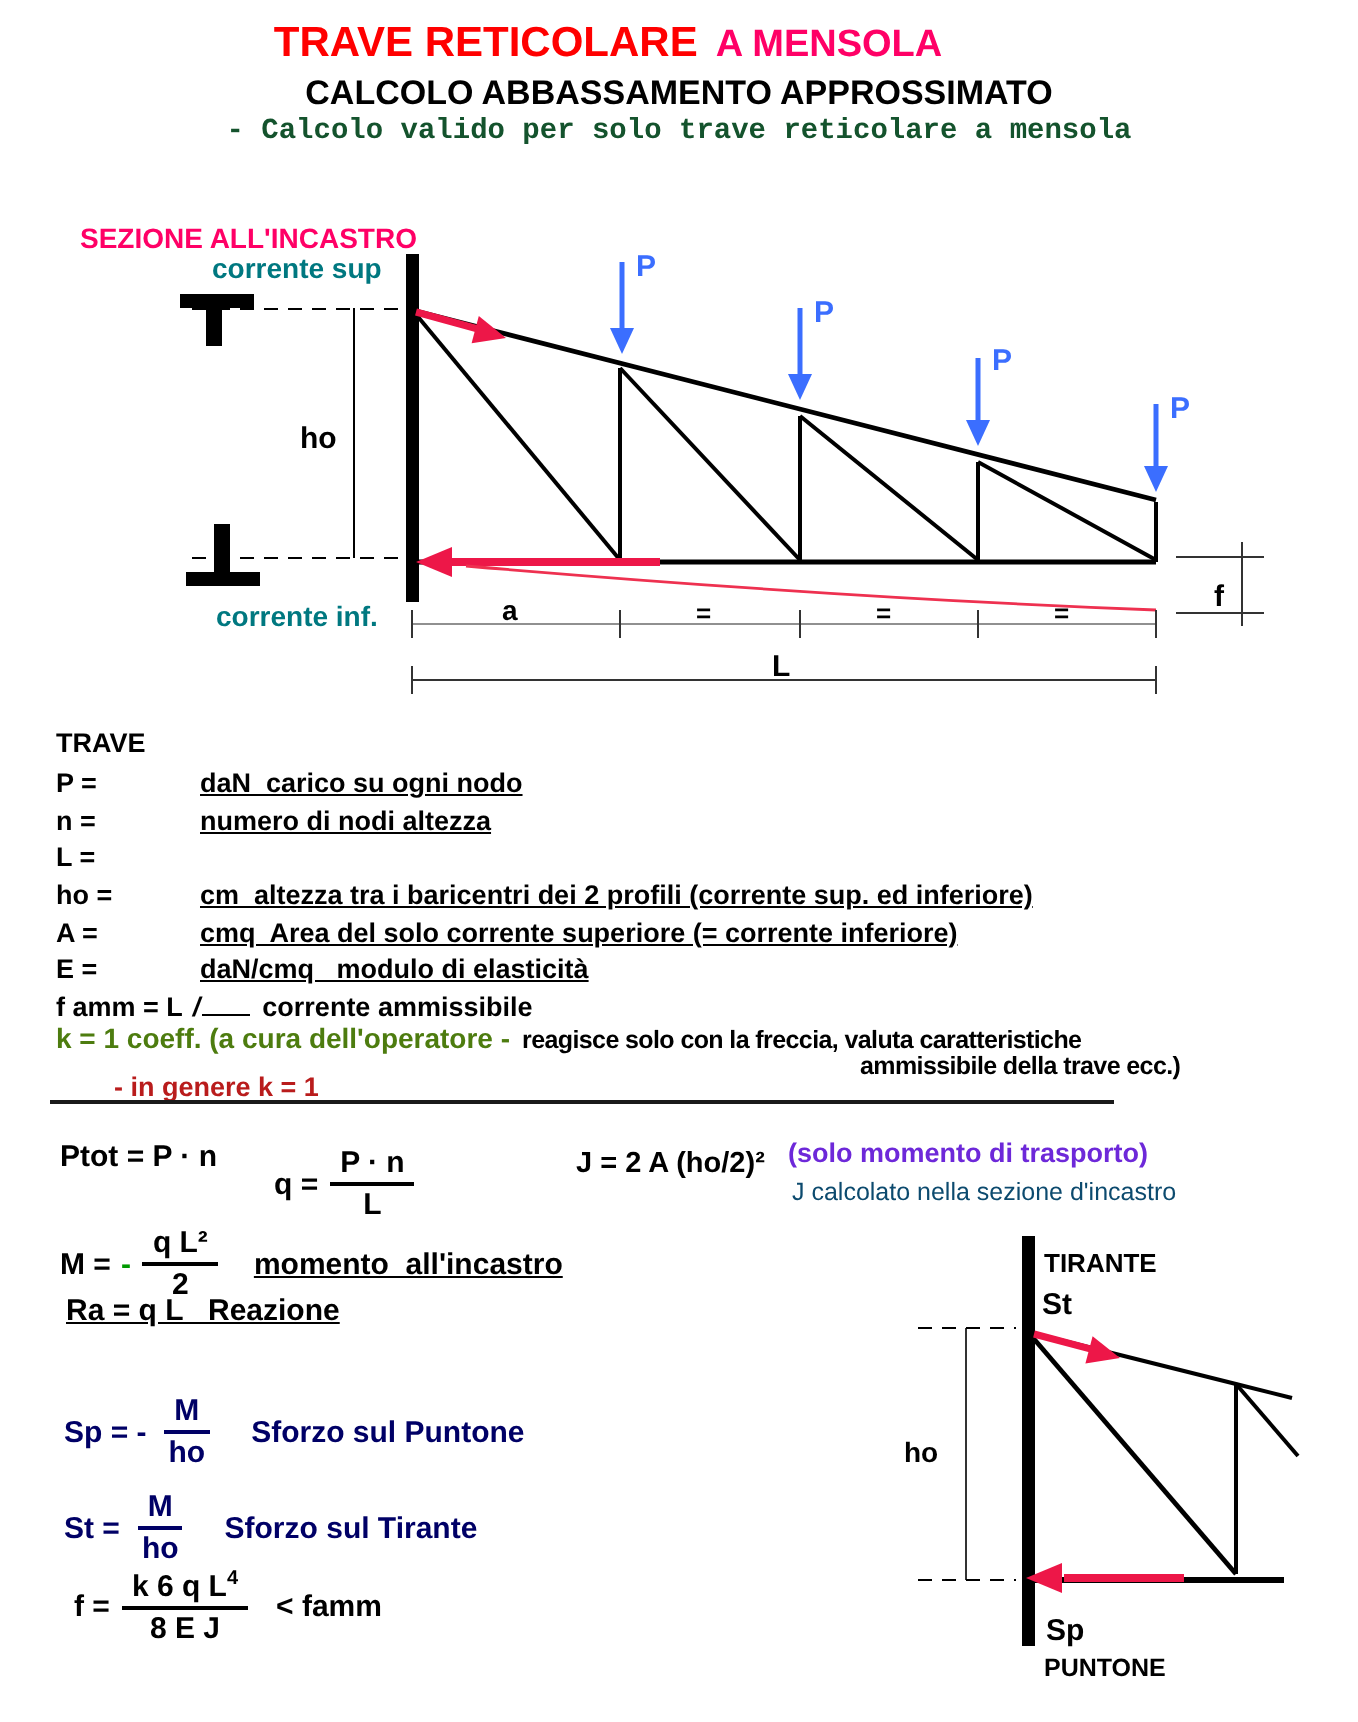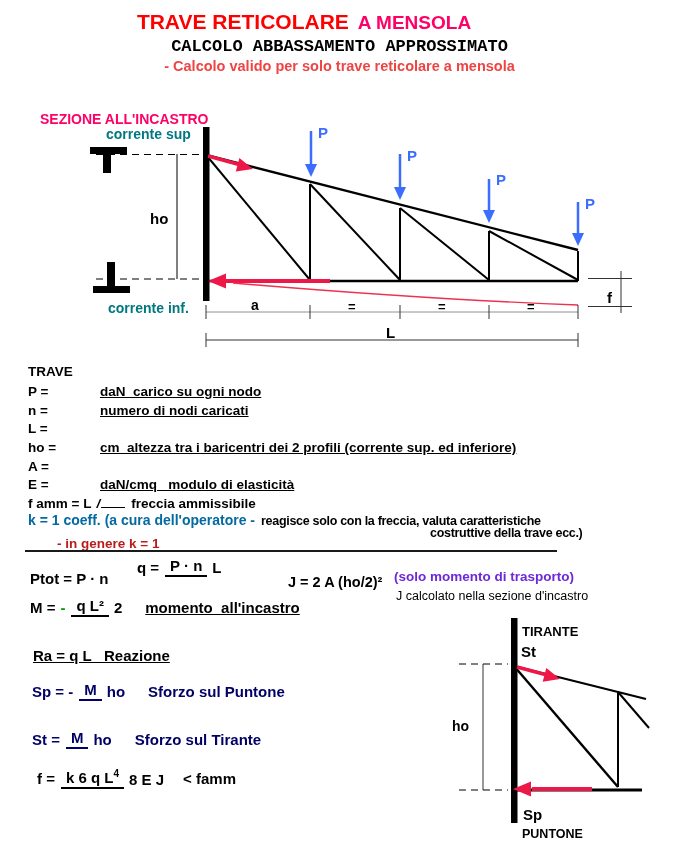--- a/index.html
+++ b/index.html
@@ -5,57 +5,57 @@
   html,body { margin:0; padding:0; background:#fff; }
   .page { position:relative; width:679px; height:861px; background:#ffffff;
           font-family:"Liberation Sans","DejaVu Sans",sans-serif; overflow:hidden; }
   .abs { position:absolute; }
 
   
   .title { top:10px; left:0; width:608px; text-align:center; font-weight:bold;
            font-size:21px; color:#ff0000; }
   .title .accent { color:#ff0066; font-size:19px; margin-left:9px; }
   .subtitle { top:37px; left:0; width:679px; text-align:center; font-weight:bold;
-              font-size:17px; color:#000;font-family:Liberation Mono, monospace; }
+              font-size:17px; color:#000; }
   .hnote { top:58px; left:0; width:679px; text-align:center; font-weight:bold;
-           font-size:14.5px; color:#ef4444; }
+           font-size:14.5px; color:#14532d;font-family:Liberation Mono, monospace; }
 
   
   .dati { left:28px; top:364px; color:#000; font-weight:bold; font-size:13.5px; }
   .dati-heading { height:20px; }
   .dati-row { display:flex; height:18.7px; }
   .dati-row .sym { width:72px; }
   .pre { white-space:pre;text-decoration:underline; }
   .famm-row { height:18.7px; }
   .slash { font-style:italic; margin:0 1px 0 5px; }
   .blank-line { display:inline-block; width:24px; height:11px;
                 border-bottom:1.5px solid #000; margin-right:6px; }
 
   .k-line1 { left:28px; top:511px; font-weight:bold; }
-  .k-navy  { color:#0369a1; font-size:14px; }
+  .k-navy  { color:#4d7c0f; font-size:14px; }
   .k-black { color:#000; font-size:12.5px; letter-spacing:-0.3px; margin-left:6px; }
   .k-line2 { left:430px; top:526px; color:#000; font-weight:bold; font-size:12.5px;
              letter-spacing:-0.3px; }
   .k-note  { left:57px; top:536px; color:#b91c1c; font-weight:bold; font-size:13.5px; }
 
   .divider { left:25px; top:550px; width:532px; height:0; border-top:2px solid #1a1a1a; }
 
   
   .formula { display:flex; align-items:center; font-weight:bold; font-size:15px; color:#000; }
   .navy { color:#000066; }
   .green { color:#009900; }
-  .frac { display:inline-flex; flex-direction:row; align-items:center;
-          text-align:center; margin:0 6px; }
+  .frac { display:inline-flex; flex-direction:column; align-items:center;
+          text-align:center; margin:16px 6px; }
   .frac .num { padding:0 5px 1px; border-bottom:2px solid currentColor; }
   .frac .den { padding:1px 5px 0; }
   .fdesc { margin-left:12px; }
   .fsup { font-size:10px; }
   .jformula { left:288px; top:574px; font-weight:bold; font-size:14.5px; color:#000; }
   .jnoteb { left:394px; top:569px; font-weight:bold; font-size:13.5px; color:#6d28d9; }
-  .jnote  { left:396px; top:589px; font-size:12.5px; color:#000000; }
+  .jnote  { left:396px; top:589px; font-size:12.5px; color:#0c4a6e; }
 
   svg text { font-family:"Liberation Sans","DejaVu Sans",sans-serif; font-weight:bold; }
 </style>
 </head>
 <body>
 
 <div class="page">
 
   <div class="abs title">
     <span>TRAVE RETICOLARE</span><span class="accent">A MENSOLA</span>
@@ -153,45 +153,46 @@
   </svg>
 
   <div class="abs dati">
     <div class="dati-heading">TRAVE</div>
     <div class="dati-row">
       <span class="sym">P =</span>
       <span class="pre">daN  carico su ogni nodo</span>
     </div>
     <div class="dati-row">
       <span class="sym">n =</span>
-      <span class="pre">numero di nodi caricati</span>
+      <span class="pre">numero di nodi altezza</span>
     </div>
     <div class="dati-row">
       <span class="sym">L =</span>
     </div>
     <div class="dati-row">
       <span class="sym">ho =</span>
       <span class="pre">cm  altezza tra i baricentri dei 2 profili (corrente sup. ed inferiore)</span>
     </div>
     <div class="dati-row">
       <span class="sym">A =</span>
+      <span class="pre">cmq  Area del solo corrente superiore (= corrente inferiore)</span>
     </div>
     <div class="dati-row">
       <span class="sym">E =</span>
       <span class="pre">daN/cmq   modulo di elasticità</span>
     </div>
     <div class="famm-row">
-      <span>f amm = L</span><span class="slash">/</span><span class="blank-line"></span><span>freccia ammissibile</span>
+      <span>f amm = L</span><span class="slash">/</span><span class="blank-line"></span><span>corrente ammissibile</span>
     </div>
   </div>
 
   <div class="abs k-line1">
     <span class="k-navy">k = 1   coeff. (a cura dell'operatore -</span><span class="k-black">reagisce solo con la freccia, valuta caratteristiche</span>
   </div>
-  <div class="abs k-line2">costruttive della trave ecc.)</div>
+  <div class="abs k-line2">ammissibile della trave ecc.)</div>
   <div class="abs k-note">- in genere k = 1</div>
 
   <div class="abs divider"></div>
 
   <div class="abs formula" style="left:30px;top:570px">Ptot = P · n</div>
 
   <div class="abs formula" style="left:137px;top:557px">
     <span>q =</span>
     <span class="frac">
       <span class="num">P · n</span>

